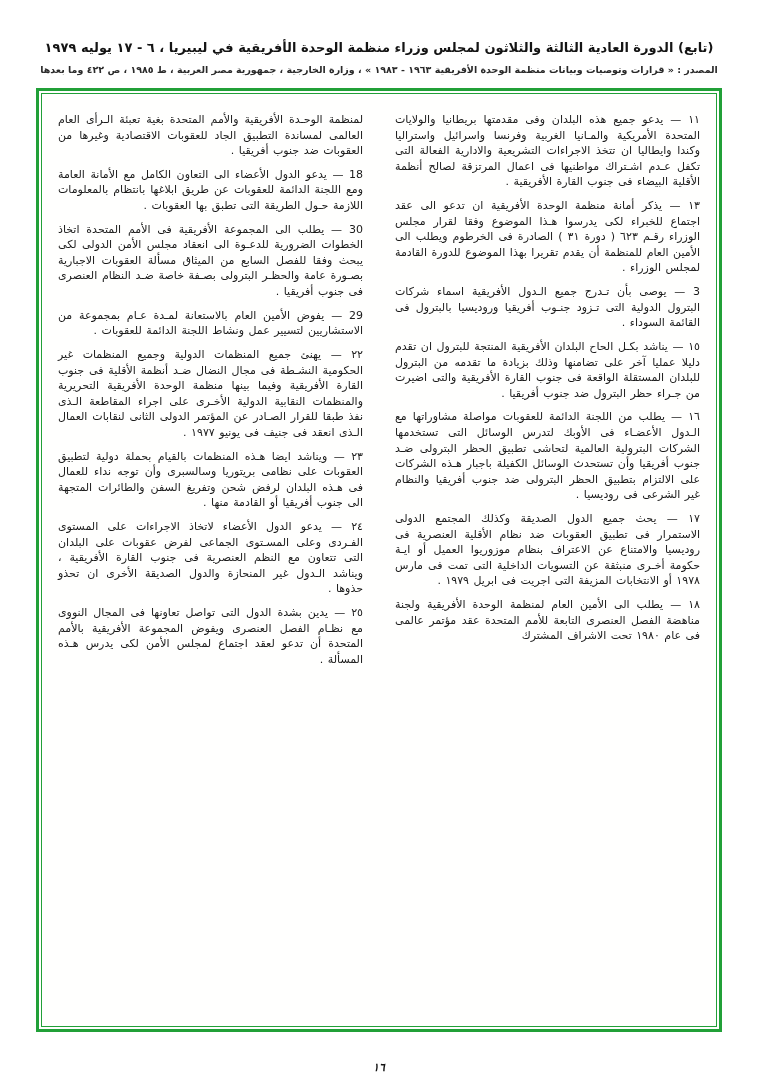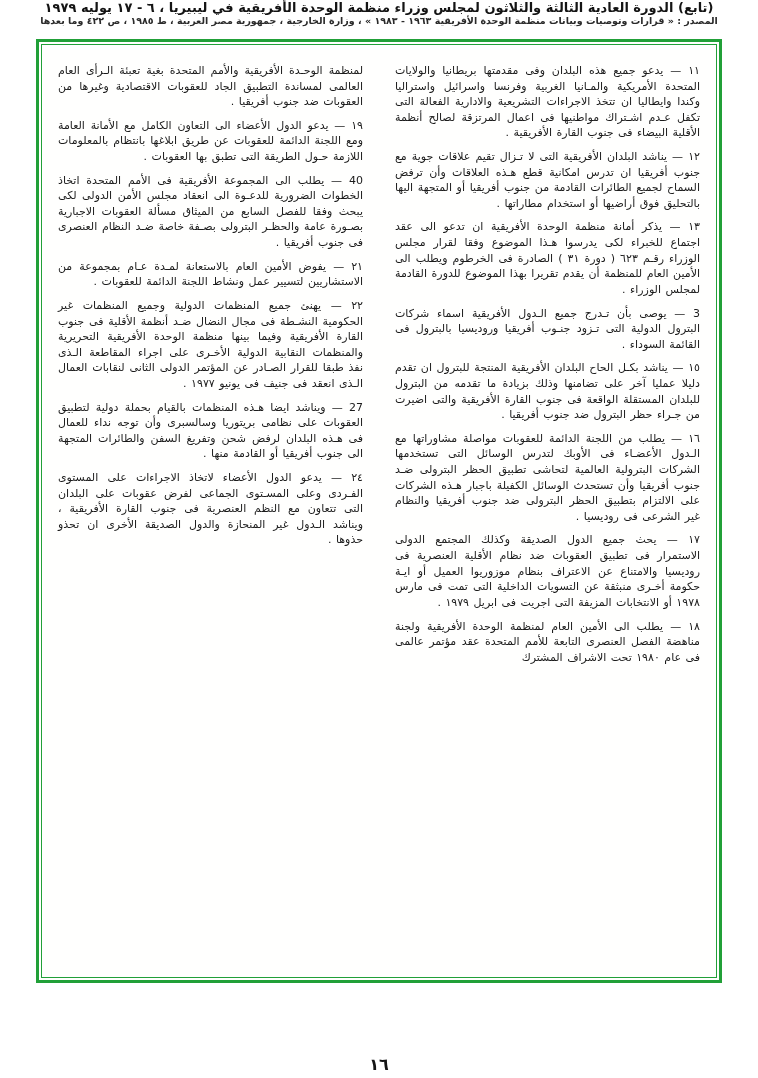--- a/index.html
+++ b/index.html
@@ -11,31 +11,33 @@
     overflow: hidden;
   }
   .page {
     position: relative;
     width: 758px; height: 1078px;
     box-sizing: border-box;
   }
   .header {
     direction: rtl;
     text-align: center;
+    padding-top: 40px;
   }
   .header-line1 {
     font-size: 13px;
     font-weight: bold;
     color: #141414;
     letter-spacing: .2px;
   }
   .header-line2 {
     font-size: 9.5px;
     font-weight: bold;
     color: #2a2a2a;
+    margin-top: 9px;
   }
   .border-outer {
     width: 686px; height: 944px;
     margin: 13px auto 0 auto;
     border: 3px solid var(--accent);
     box-sizing: border-box;
     padding: 2px;
     background: #fffffe;
   }
   .border-inner {
@@ -63,58 +65,59 @@
   .reservations-heading {
     font-weight: bold;
     margin-top: 14px !important;
     margin-bottom: 12px !important;
   }
   .reservation { margin-bottom: 12px !important; }
   .footer-page-number {
     position: absolute;
     bottom: 4px; left: 0; right: 0;
     text-align: center;
-    font-size: 16px;
+    font-size: 11px;
     font-weight: bold;
     color: #141414;
+    font-style: italic;
   }
 </style>
 </head>
 <body>
 
 <div class="page">
 
   <div class="header">
     <div class="header-line1">(تابع) الدورة العادية الثالثة والثلاثون لمجلس وزراء منظمة الوحدة الأفريقية في ليبيريا ، ٦ - ١٧ يوليه ١٩٧٩</div>
     <div class="header-line2">المصدر : « قرارات وتوصيات وبيانات منظمة الوحدة الأفريقية ١٩٦٣ - ١٩٨٣ » ، وزارة الخارجية ، جمهورية مصر العربية ، ط ١٩٨٥ ، ص ٤٢٢ وما بعدها</div>
   </div>
 
   <div class="border-outer">
     <div class="border-inner">
       <div class="columns">
 
         <div class="col">
           <p>١١ — يدعو جميع هذه البلدان وفى مقدمتها بريطانيا والولايات المتحدة الأمريكية والمـانيا الغربية وفرنسا واسرائيل واستراليا وكندا وايطاليا ان تتخذ الاجراءات التشريعية والادارية الفعالة التى تكفل عـدم اشـتراك مواطنيها فى اعمال المرتزقة لصالح أنظمة الأقلية البيضاء فى جنوب القارة الأفريقية .</p>
-          <p>١٢ — يناشد البلدان الأفريقية التى لا تـزال تقيم علاقات جوية مع جنوب أفريقيا ان تدرس امكانية قطع هـذه العلاقات وأن ترفض السماح لجميع الطائرات القادمة من جنوب أفريقيا أو المتجهة اليها بالتحليق فوق أراضيها أو استخدام مطاراتها .</p>
           <p>١٣ — يذكر أمانة منظمة الوحدة الأفريقية ان تدعو الى عقد اجتماع للخبراء لكى يدرسوا هـذا الموضوع وفقا لقرار مجلس الوزراء رقـم ٦٢٣ ( دورة ٣١ ) الصادرة فى الخرطوم ويطلب الى الأمين العام للمنظمة أن يقدم تقريرا بهذا الموضوع للدورة القادمة لمجلس الوزراء .</p>
           <p>3 — يوصى بأن تـدرج جميع الـدول الأفريقية اسماء شركات البترول الدولية التى تـزود جنـوب أفريقيا وروديسيا بالبترول فى القائمة السوداء .</p>
           <p>١٥ — يناشد بكـل الحاح البلدان الأفريقية المنتجة للبترول ان تقدم دليلا عمليا آخر على تضامنها وذلك بزيادة ما تقدمه من البترول للبلدان المستقلة الواقعة فى جنوب القارة الأفريقية والتى اضيرت من جـراء حظر البترول ضد جنوب أفريقيا .</p>
           <p>١٦ — يطلب من اللجنة الدائمة للعقوبات مواصلة مشاوراتها مع الـدول الأعضـاء فى الأوبك لتدرس الوسائل التى تستخدمها الشركات البترولية العالمية لتحاشى تطبيق الحظر البترولى ضـد جنوب أفريقيا وأن تستحدث الوسائل الكفيلة باجبار هـذه الشركات على الالتزام بتطبيق الحظر البترولى ضد جنوب أفريقيا والنظام غير الشرعى فى روديسيا .</p>
           <p>١٧ — يحث جميع الدول الصديقة وكذلك المجتمع الدولى الاستمرار فى تطبيق العقوبات ضد نظام الأقلية العنصرية فى روديسيا والامتناع عن الاعتراف بنظام موزوريوا العميل أو ايـة حكومة أخـرى منبثقة عن التسويات الداخلية التى تمت فى مارس ١٩٧٨ أو الانتخابات المزيفة التى اجريت فى ابريل ١٩٧٩ .</p>
           <p>١٨ — يطلب الى الأمين العام لمنظمة الوحدة الأفريقية ولجنة مناهضة الفصل العنصرى التابعة للأمم المتحدة عقد مؤتمر عالمى فى عام ١٩٨٠ تحت الاشراف المشترك</p>
         </div>
 
         <div class="col">
           <p>لمنظمة الوحـدة الأفريقية والأمم المتحدة بغية تعبئة الـرأى العام العالمى لمساندة التطبيق الجاد للعقوبات الاقتصادية وغيرها من العقوبات ضد جنوب أفريقيا .</p>
-          <p>١٩ — يدعو الدول الأعضاء الى التعاون الكامل مع الأمانة العامة ومع اللجنة الدائمة للعقوبات عن طريق ابلاغها بانتظام بالمعلومات اللازمة حـول الطريقة التى تطبق بها العقوبات .</p>
-          <p>40 — يطلب الى المجموعة الأفريقية فى الأمم المتحدة اتخاذ الخطوات الضرورية للدعـوة الى انعقاد مجلس الأمن الدولى لكى يبحث وفقا للفصل السابع من الميثاق مسألة العقوبات الاجبارية بصـورة عامة والحظـر البترولى بصـفة خاصة ضـد النظام العنصرى فى جنوب أفريقيا .</p>
-          <p>٢١ — يفوض الأمين العام بالاستعانة لمـدة عـام بمجموعة من الاستشاريين لتسيير عمل ونشاط اللجنة الدائمة للعقوبات .</p>
+          <p>18 — يدعو الدول الأعضاء الى التعاون الكامل مع الأمانة العامة ومع اللجنة الدائمة للعقوبات عن طريق ابلاغها بانتظام بالمعلومات اللازمة حـول الطريقة التى تطبق بها العقوبات .</p>
+          <p>30 — يطلب الى المجموعة الأفريقية فى الأمم المتحدة اتخاذ الخطوات الضرورية للدعـوة الى انعقاد مجلس الأمن الدولى لكى يبحث وفقا للفصل السابع من الميثاق مسألة العقوبات الاجبارية بصـورة عامة والحظـر البترولى بصـفة خاصة ضـد النظام العنصرى فى جنوب أفريقيا .</p>
+          <p>29 — يفوض الأمين العام بالاستعانة لمـدة عـام بمجموعة من الاستشاريين لتسيير عمل ونشاط اللجنة الدائمة للعقوبات .</p>
           <p>٢٢ — يهنئ جميع المنظمات الدولية وجميع المنظمات غير الحكومية النشـطة فى مجال النضال ضـد أنظمة الأقلية فى جنوب القارة الأفريقية وفيما بينها منظمة الوحدة الأفريقية التحريرية والمنظمات النقابية الدولية الأخـرى على اجراء المقاطعة الـذى نفذ طبقا للقرار الصـادر عن المؤتمر الدولى الثانى لنقابات العمال الـذى انعقد فى جنيف فى يونيو ١٩٧٧ .</p>
-          <p>27 — ويناشد ايضا هـذه المنظمات بالقيام بحملة دولية لتطبيق العقوبات على نظامى بريتوريا وسالسبرى وأن توجه نداء للعمال فى هـذه البلدان لرفض شحن وتفريغ السفن والطائرات المتجهة الى جنوب أفريقيا أو القادمة منها .</p>
+          <p>٢٣ — ويناشد ايضا هـذه المنظمات بالقيام بحملة دولية لتطبيق العقوبات على نظامى بريتوريا وسالسبرى وأن توجه نداء للعمال فى هـذه البلدان لرفض شحن وتفريغ السفن والطائرات المتجهة الى جنوب أفريقيا أو القادمة منها .</p>
           <p>٢٤ — يدعو الدول الأعضاء لاتخاذ الاجراءات على المستوى الفـردى وعلى المسـتوى الجماعى لفرض عقوبات على البلدان التى تتعاون مع النظم العنصرية فى جنوب القارة الأفريقية ، ويناشد الـدول غير المنحازة والدول الصديقة الأخرى ان تحذو حذوها .</p>
+          <p>٢٥ — يدين بشدة الدول التى تواصل تعاونها فى المجال النووى مع نظـام الفصل العنصرى ويفوض المجموعة الأفريقية بالأمم المتحدة أن تدعو لعقد اجتماع لمجلس الأمن لكى يدرس هـذه المسألة .</p>
         </div>
 
       </div>
     </div>
   </div>
 
   <div class="footer-page-number">١٦</div>
 
 </div>
 

